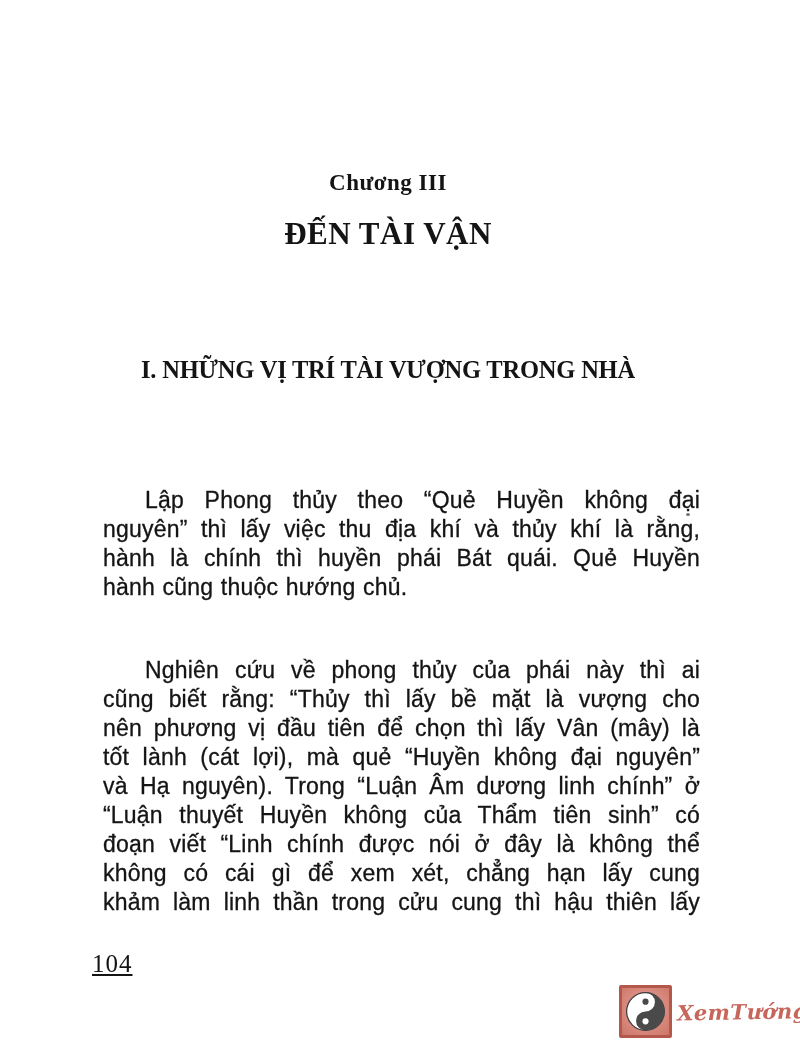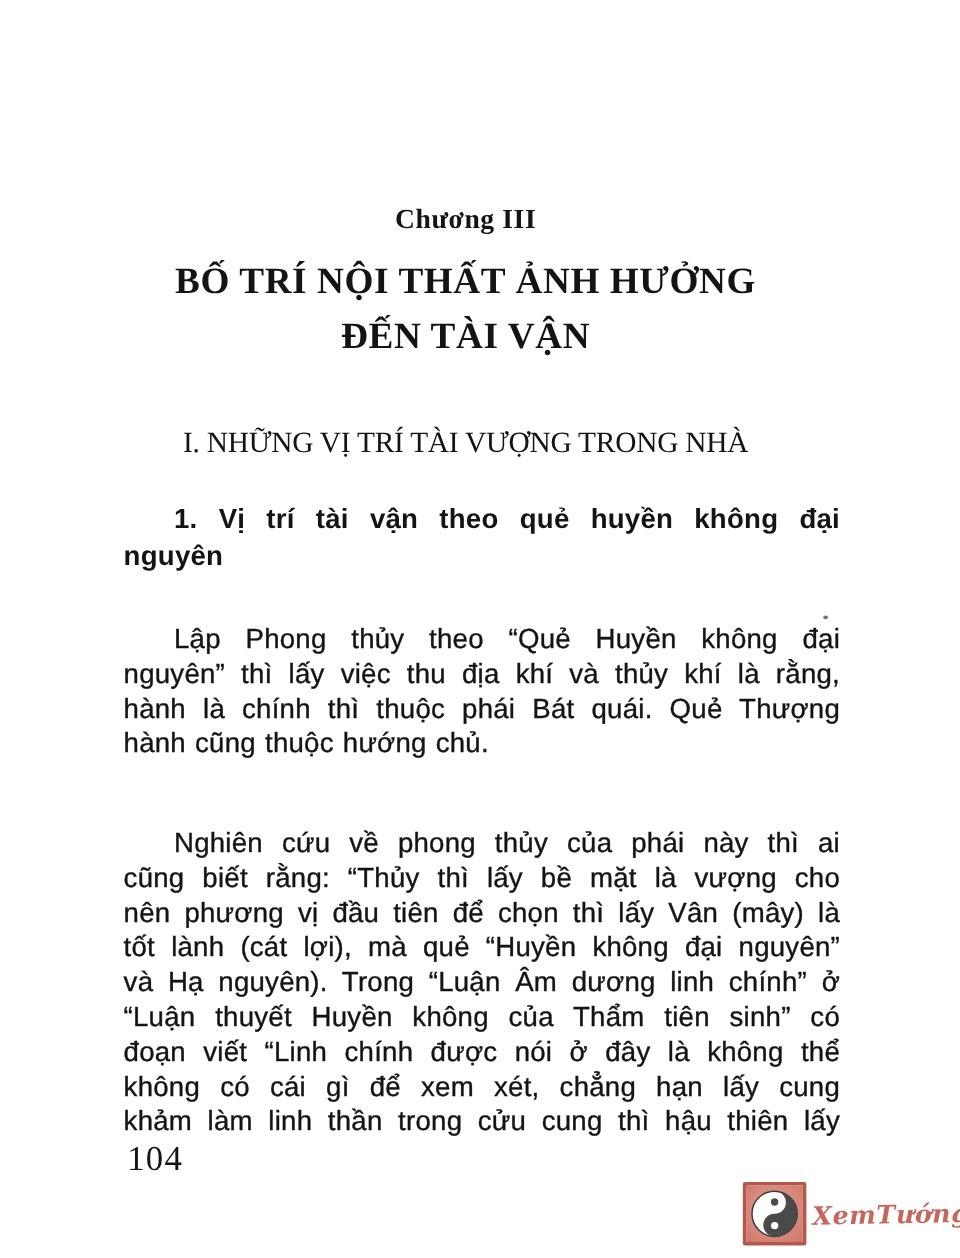--- a/index.html
+++ b/index.html
@@ -35,29 +35,29 @@
     letter-spacing: 0.5px;
   }
   .chapter-title .title-line { display: block; }
 
   .section-heading {
     position: absolute;
     left: 88px; top: 356px; width: 600px;
     margin: 0;
     text-align: center;
     font-family: "Liberation Serif", serif;
-    font-weight: normal;
+    font-weight: bold;
     font-size: 24.5px;
     letter-spacing: -0.2px;
   }
 
   
   .block {
     position: absolute;
-    left: 103px; width: 597px; margin-top: 32px;
+    left: 103px; width: 597px;
   }
   .tline {
     text-align: justify;
     text-align-last: justify;
     white-space: normal;
   }
   .block .tline:last-child { text-align-last: left; }
   .block.cont .tline:last-child { text-align-last: justify; }
   .block.indent-first .tline:first-child { text-indent: 42px; }
 
@@ -75,24 +75,25 @@
     letter-spacing: 0.2px;
     word-spacing: 1px;
     -webkit-text-stroke: 0.3px #141414;
   }
   .para1 { top: 486px; }
   .para2 { top: 656px; }
 
   
   .page-number {
     position: absolute;
-    left: 106px; top: 950px;
+    left: 92px; top: 950px;
     font-family: "Liberation Serif", serif;
-    font-size: 29px;
+    font-size: 25px;
     letter-spacing: 1px;
+    text-decoration: underline;
   }
 
   .speck {
     position: absolute;
     left: 686px; top: 513px;
     width: 4px; height: 3px;
     background: #5a5a5a;
     border-radius: 50%;
     opacity: 0.85;
   }
@@ -126,35 +127,30 @@
   }
 </style>
 </head>
 <body>
 
 <div class="page">
 
   <div class="chapter-label">Chương III</div>
 
   <h1 class="chapter-title">
-    <span class="title-line">BỐ TRÍ NỘI THẤT ẢNH HƯỞNG</span>
     <span class="title-line">ĐẾN TÀI VẬN</span>
   </h1>
 
   <h2 class="section-heading">I. NHỮNG VỊ TRÍ TÀI VƯỢNG TRONG NHÀ</h2>
 
-  <h3 class="subsection block indent-first">
-      <div class="tline">1. Vị trí tài vận theo quẻ huyền không đại</div>
-      <div class="tline">nguyên</div>
-    </h3>
 
   <div class="body-para block indent-first para1">
       <div class="tline">Lập Phong thủy theo “Quẻ Huyền không đại</div>
       <div class="tline">nguyên” thì lấy việc thu địa khí và thủy khí là rằng,</div>
-      <div class="tline">hành là chính thì thuộc phái Bát quái. Quẻ Thượng</div>
+      <div class="tline">hành là chính thì huyền phái Bát quái. Quẻ Huyền</div>
       <div class="tline">hành cũng thuộc hướng chủ.</div>
     </div>
 
   <div class="body-para block indent-first cont para2">
       <div class="tline">Nghiên cứu về phong thủy của phái này thì ai</div>
       <div class="tline">cũng biết rằng: “Thủy thì lấy bề mặt là vượng cho</div>
       <div class="tline">nên phương vị đầu tiên để chọn thì lấy Vân (mây) là</div>
       <div class="tline">tốt lành (cát lợi), mà quẻ “Huyền không đại nguyên”</div>
       <div class="tline">và Hạ nguyên). Trong “Luận Âm dương linh chính” ở</div>
       <div class="tline">“Luận thuyết Huyền không của Thẩm tiên sinh” có</div>

